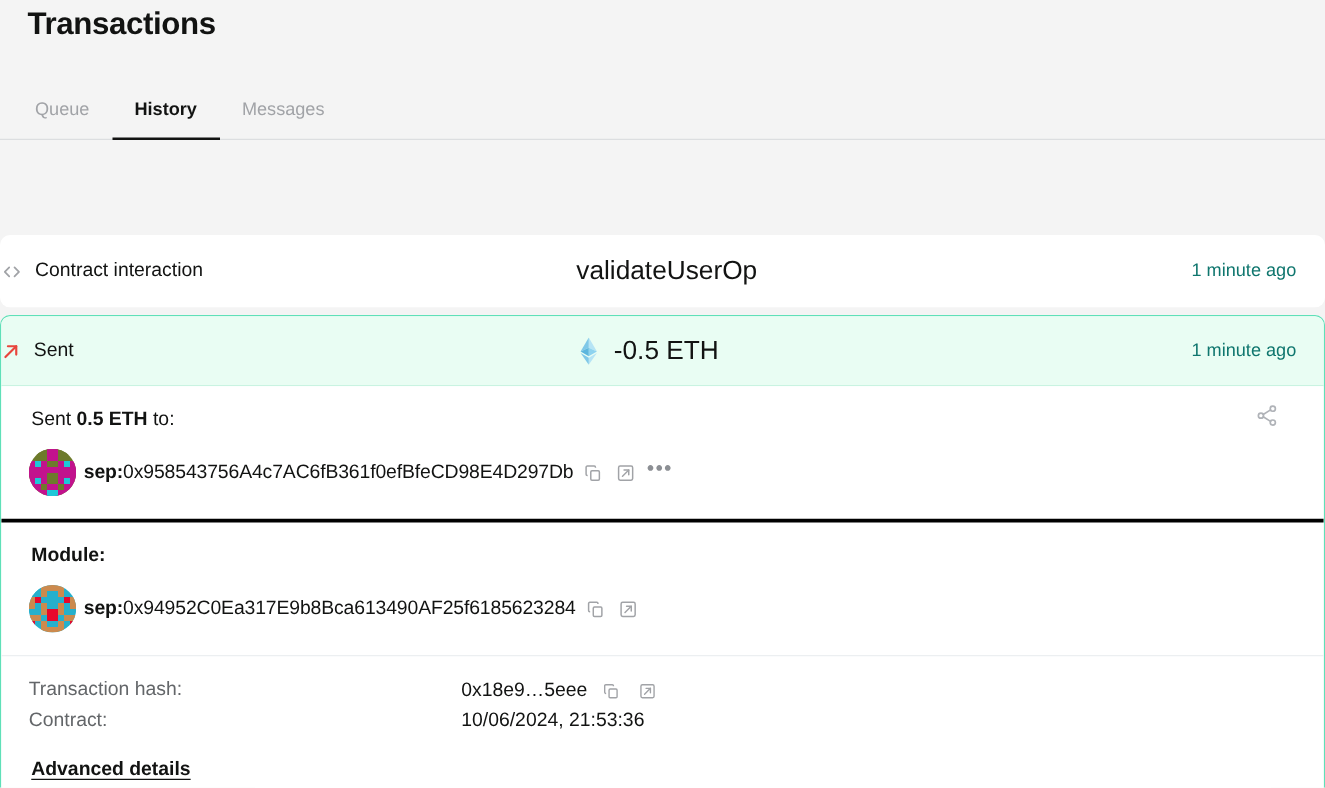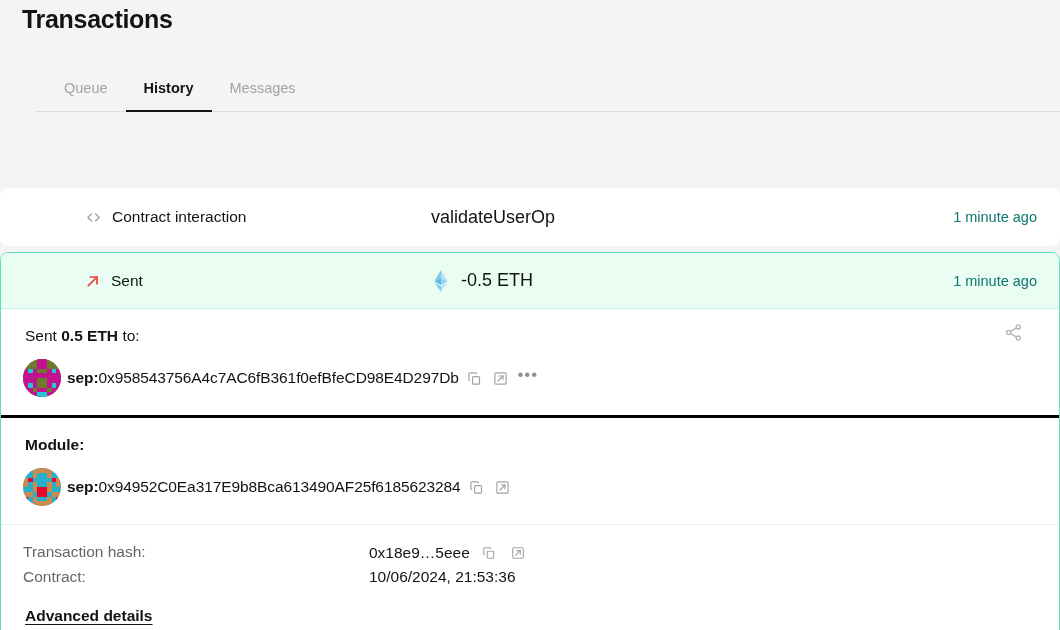--- a/index.html
+++ b/index.html
@@ -33,21 +33,20 @@
 
   
   .tabs {
     display: flex;
     align-items: flex-end;
     height: 52px;
     padding: 0 0 0 10px;
     margin-top: 26px;
     border-bottom: 1px solid #dcdee0;
     background: #f4f4f4;
-    margin-left: 36px;
   }
   .tab {
     font-size: 14.5px;
     line-height: 17px;
     color: #a1a3a7;
     padding: 0 18px 14px 18px;
     cursor: pointer;
     position: relative;
     font-weight: normal;
     user-select: none;
@@ -84,31 +83,31 @@
     align-items: center;
     height: 56px;
     padding: 0 22px 0 0;
     cursor: pointer;
   }
   .tx-type {
     display: flex;
     align-items: center;
     gap: 10px;
     width: 430px;
-    padding-left: 84px;
     font-size: 15.5px;
     color: #121312;
   }
   .tx-info {
     flex: 1;
     display: flex;
     align-items: center;
     gap: 8px;
-    font-size: 18px;
-    color: #121312;
+    font-size: 21px;
+    color: #121312;
+    margin-left: 30px;
   }
   .tx-time {
     font-size: 14.5px;
     color: #0f766e;
     white-space: nowrap;
     text-align: right;
   }
 
   .icon-code {
     display: inline-flex;

